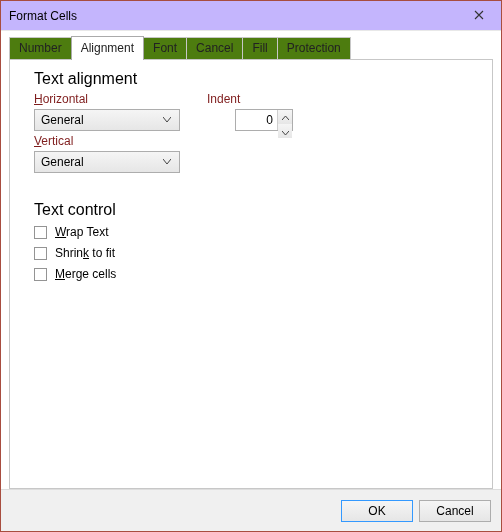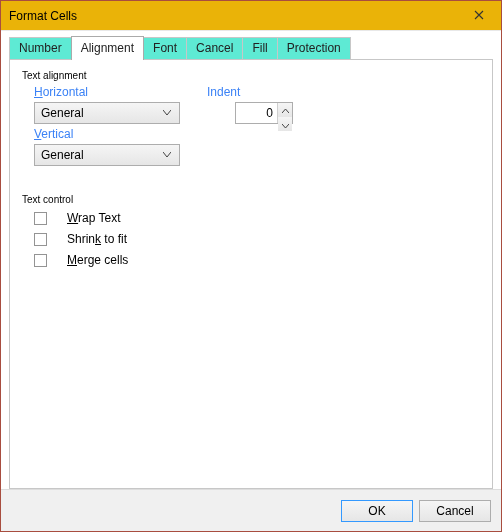--- a/index.html
+++ b/index.html
@@ -19,21 +19,21 @@
     border: 1px solid #a84d3f;
     background: #fff;
     display: flex;
     flex-direction: column;
   }
   .titlebar {
     height: 30px;
     display: flex;
     align-items: center;
     padding-left: 8px;
-    background: #eab308;
+    background: #c4b5fd;
     border-bottom: 1px solid #e8e8e8;
   }
   .titlebar .title {
     flex: 1;
     font-size: 12px;
   }
   .titlebar .close {
     width: 45px;
     height: 30px;
     display: flex;
@@ -52,21 +52,21 @@
     display: flex;
     align-items: flex-end;
     height: 22px;
     position: relative;
     z-index: 2;
   }
   .tab {
     padding: 3px 9px 4px 9px;
     border: 1px solid #c7c7c7;
     border-bottom: none;
-    background: #5eead4;
+    background: #4d7c0f;
     margin-right: -1px;
     cursor: pointer;
     font-size: 12px;
     color: #222;
     position: relative;
   }
   .tab.active {
     background: #fff;
     border-color: #aaa;
     padding-top: 4px;
@@ -75,38 +75,39 @@
     z-index: 3;
   }
   .tabpanel {
     border: 1px solid #c7c7c7;
     flex: 1;
     padding: 10px 12px;
     position: relative;
     z-index: 1;
   }
   .group-label {
-    font-size: 10px;
+    font-size: 16px;
     color: #000;
     margin-bottom: 4px;
+    margin-left: 12px;
   }
   .text-alignment {
     margin-bottom: 28px;
   }
   .align-grid {
     padding-left: 12px;
     display: grid;
     grid-template-columns: 155px 110px;
     column-gap: 18px;
     row-gap: 3px;
     align-items: center;
   }
   .field-label {
     font-size: 12px;
-    color: #3b82f6;
+    color: #7f1d1d;
   }
   .underline-first::first-letter { text-decoration: underline; }
   .combo {
     width: 146px;
     height: 22px;
     border: 1px solid #adadad;
     background: linear-gradient(#f5f5f5, #e6e6e6);
     display: flex;
     align-items: center;
     padding: 0 4px 0 6px;
@@ -162,21 +163,21 @@
   .check-list {
     padding-left: 12px;
     display: flex;
     flex-direction: column;
     gap: 7px;
     margin-top: 6px;
   }
   .check-row {
     display: flex;
     align-items: center;
-    gap: 20px;
+    gap: 8px;
     cursor: pointer;
   }
   .check-box {
     width: 13px;
     height: 13px;
     border: 1px solid #949494;
     background: #fff;
   }
   .footer {
     height: 42px;

